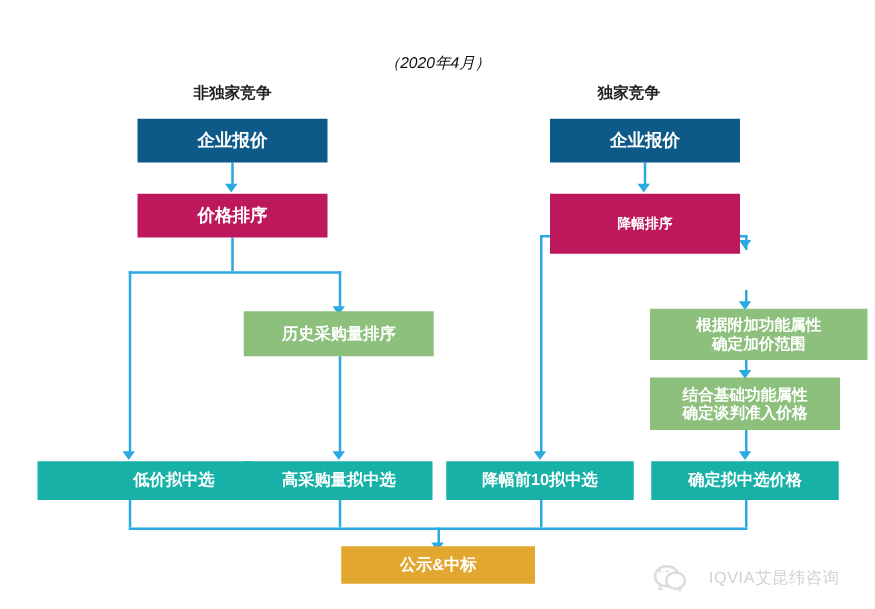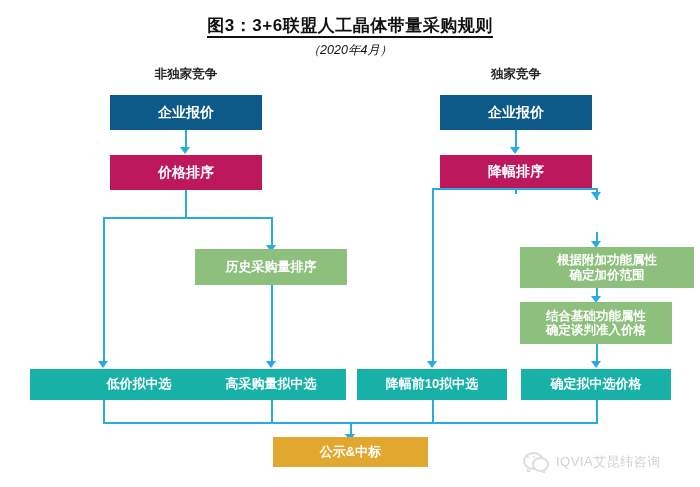--- a/index.html
+++ b/index.html
@@ -91,21 +91,21 @@
     border-right: 5px solid transparent;
     border-top: 7px solid #29abe2;
     z-index: 2;
   }
 
   
   .footer {
     position: absolute;
     display: flex;
     align-items: center;
-    gap: 7px;
+    gap: 18px;
     color: #d2d2d2;
     font-size: 13px;
     letter-spacing: 0.5px;
   }
   .wechat-icon {
     position: relative;
     width: 26px;
     height: 20px;
   }
   .wechat-icon .big {
@@ -144,25 +144,24 @@
     width: 2px; height: 2px;
     border-radius: 50%;
     background: #dcdcdc;
   }
 </style>
 </head>
 <body>
 
 <div id="canvas">
 
-  <div class="title-main"><span>图3：3+6联盟人工晶体带量采购规则</span></div>
   <div class="title-sub">（2020年4月）</div>
 
   <div class="col-header" style="left:110px; top:66px; width:152px;">非独家竞争</div>
-  <div class="col-header" style="left:440px; top:66px; width:152px;">独家竞争</div>
+  <div class="col-header" style="left:427px; top:66px; width:152px;">独家竞争</div>
 
   <div class="seg v" style="left:185px; top:130px; height:18px;"></div>
   <div class="arrow" style="left:180px; top:147px;"></div>
 
   <div class="seg v" style="left:185px; top:190px; height:27px;"></div>
   <div class="seg h" style="left:103px; top:217px; width:170px;"></div>
 
   <div class="seg v" style="left:103px; top:217px; height:145px;"></div>
   <div class="arrow" style="left:98px; top:361px;"></div>
 
@@ -203,21 +202,21 @@
   <div class="arrow" style="left:345px; top:434px;"></div>
 
   <div class="node darkblue" style="left:110px; top:95px; width:152px; height:35px; font-size:14px;">企业报价</div>
 
   <div class="node blue" style="left:110px; top:155px; width:152px; height:35px; font-size:14px;">价格排序</div>
 
   <div class="node green" style="left:195px; top:249px; width:152px; height:36px; font-size:13px;">历史采购量排序</div>
 
   <div class="node darkblue" style="left:440px; top:95px; width:152px; height:35px; font-size:14px;">企业报价</div>
 
-  <div class="node blue" style="left:440px; top:155px; width:152px; height:33px; font-size:14px;">降幅排序</div>
+  <div class="node blue" style="left:440px; top:155px; width:152px; height:48px; font-size:11px;">降幅排序</div>
 
 
   <div class="node green" style="left:520px; top:247px; width:174px; height:41px; font-size:12.5px; white-space:pre-line;">根据附加功能属性
 确定加价范围</div>
 
   <div class="node green" style="left:520px; top:302px; width:152px; height:42px; font-size:12.5px; white-space:pre-line;">结合基础功能属性
 确定谈判准入价格</div>
 
   <div class="node teal" style="left:30px; top:369px; width:170px; height:31px; font-size:13px;padding-left:48px;">低价拟中选</div>
 

